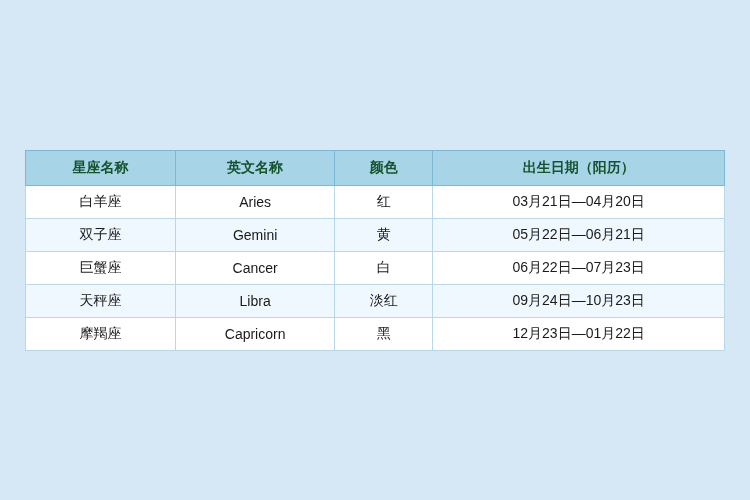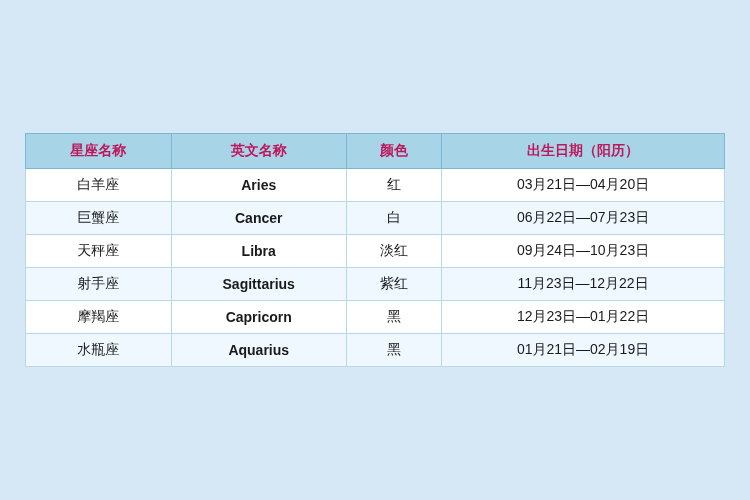--- a/index.html
+++ b/index.html
@@ -33,21 +33,21 @@
 
     thead tr {
       background-color: #a8d4e8;
     }
 
     thead th {
       padding: 8px 12px;
       border: 1px solid #7ab8d4;
       text-align: center;
       font-weight: bold;
-      color: #be185d;
+      color: #14532d;
       font-size: 14px;
     }
 
     tbody tr {
       background-color: white;
     }
 
     tbody tr:nth-child(even) {
       background-color: #f0f8ff;
     }
@@ -59,21 +59,20 @@
       color: #1a1a1a;
       font-size: 14px;
     }
 
     tbody td:first-child {
       font-weight: normal;
     }
 
     tbody td:nth-child(2) {
       font-style: normal;
-      font-weight: bold;
     }
   </style>
 </head>
 <body>
 
 <div class="table-container">
   <table>
     <thead>
       <tr>
         <th>星座名称</th>
@@ -83,44 +82,38 @@
       </tr>
     </thead>
     <tbody id="table-body">
     <tr>
           <td>白羊座</td>
           <td>Aries</td>
           <td>红</td>
           <td>03月21日—04月20日</td>
         </tr>
         <tr>
+          <td>双子座</td>
+          <td>Gemini</td>
+          <td>黄</td>
+          <td>05月22日—06月21日</td>
+        </tr>
+        <tr>
           <td>巨蟹座</td>
           <td>Cancer</td>
           <td>白</td>
           <td>06月22日—07月23日</td>
         </tr>
         <tr>
           <td>天秤座</td>
           <td>Libra</td>
           <td>淡红</td>
           <td>09月24日—10月23日</td>
         </tr>
         <tr>
-          <td>射手座</td>
-          <td>Sagittarius</td>
-          <td>紫红</td>
-          <td>11月23日—12月22日</td>
-        </tr>
-        <tr>
           <td>摩羯座</td>
           <td>Capricorn</td>
           <td>黑</td>
           <td>12月23日—01月22日</td>
-        </tr>
-        <tr>
-          <td>水瓶座</td>
-          <td>Aquarius</td>
-          <td>黑</td>
-          <td>01月21日—02月19日</td>
         </tr>
       </tbody>
   </table>
 </div>
 
 </body></html>

